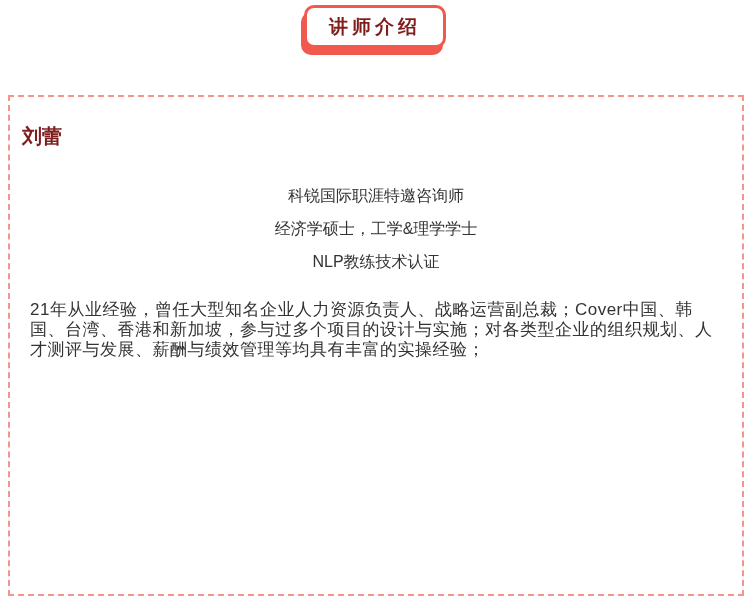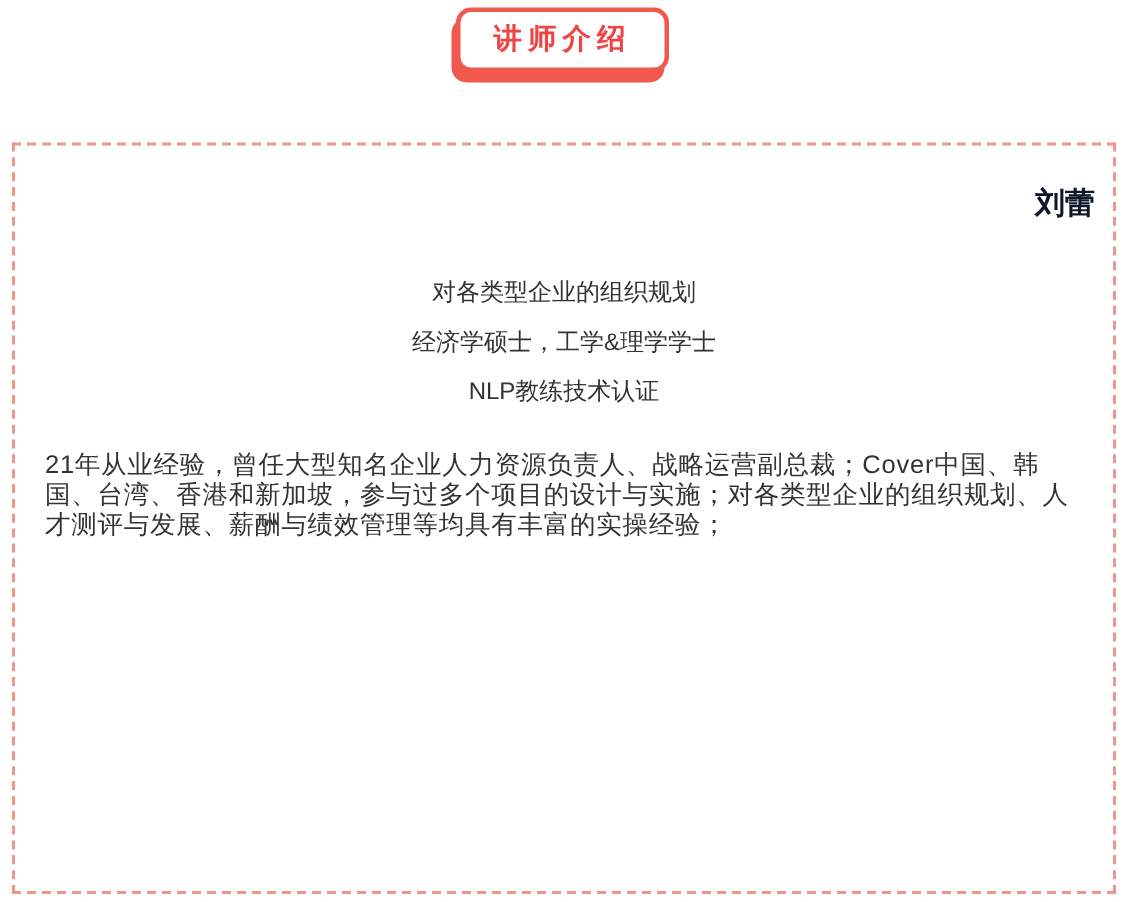--- a/index.html
+++ b/index.html
@@ -20,45 +20,45 @@
     display: flex;
     justify-content: center;
     padding-top: 5px;
   }
   .badge {
     background: #ffffff;
     border: 3px solid #f2594e;
     border-radius: 10px;
     box-shadow: -3px 7px 0 0 #f2594e;
     padding: 9px 22px;
-    color: #ef4444;
+    color: #7f1d1d;
     font-size: 19px;
     font-weight: bold;
     letter-spacing: 4px;
     line-height: 1;
     white-space: nowrap;
   }
   .intro-card {
     position: absolute;
     left: 8px;
     top: 95px;
     width: 736px;
     height: 501px;
     box-sizing: border-box;
     border: 2px dashed #f0968c;
     background: #ffffff;
     padding: 23px 12px 8px 12px;
   }
   .lecturer-name {
-    text-align: right;
+    text-align: left;
     font-size: 20px;
     font-weight: bold;
     line-height: 33px;
     margin: 0 0 26px 0;
-    color: #0f172a;
+    color: #7f1d1d;
   }
   .titles {
     text-align: center;
     font-size: 16px;
     line-height: 33px;
     margin: 0 0 22px 0;
     color: #333333;
   }
   .titles .title-line {
     display: block;
@@ -84,21 +84,21 @@
     <div class="badge">
       <span>讲师介绍</span>
     </div>
   </div>
 
   <div class="intro-card">
 
     <div class="lecturer-name">刘蕾</div>
 
     <div class="titles">
-      <span class="title-line">对各类型企业的组织规划</span>
+      <span class="title-line">科锐国际职涯特邀咨询师</span>
       <span class="title-line">经济学硕士，工学&amp;理学学士</span>
       <span class="title-line">NLP教练技术认证</span>
     </div>
 
     <p class="bio">21年从业经验，曾任大型知名企业人力资源负责人、战略运营副总裁；Cover中国、韩国、台湾、香港和新加坡，参与过多个项目的设计与实施；对各类型企业的组织规划、人才测评与发展、薪酬与绩效管理等均具有丰富的实操经验；</p>
 
 
   </div>
 
 </div>

